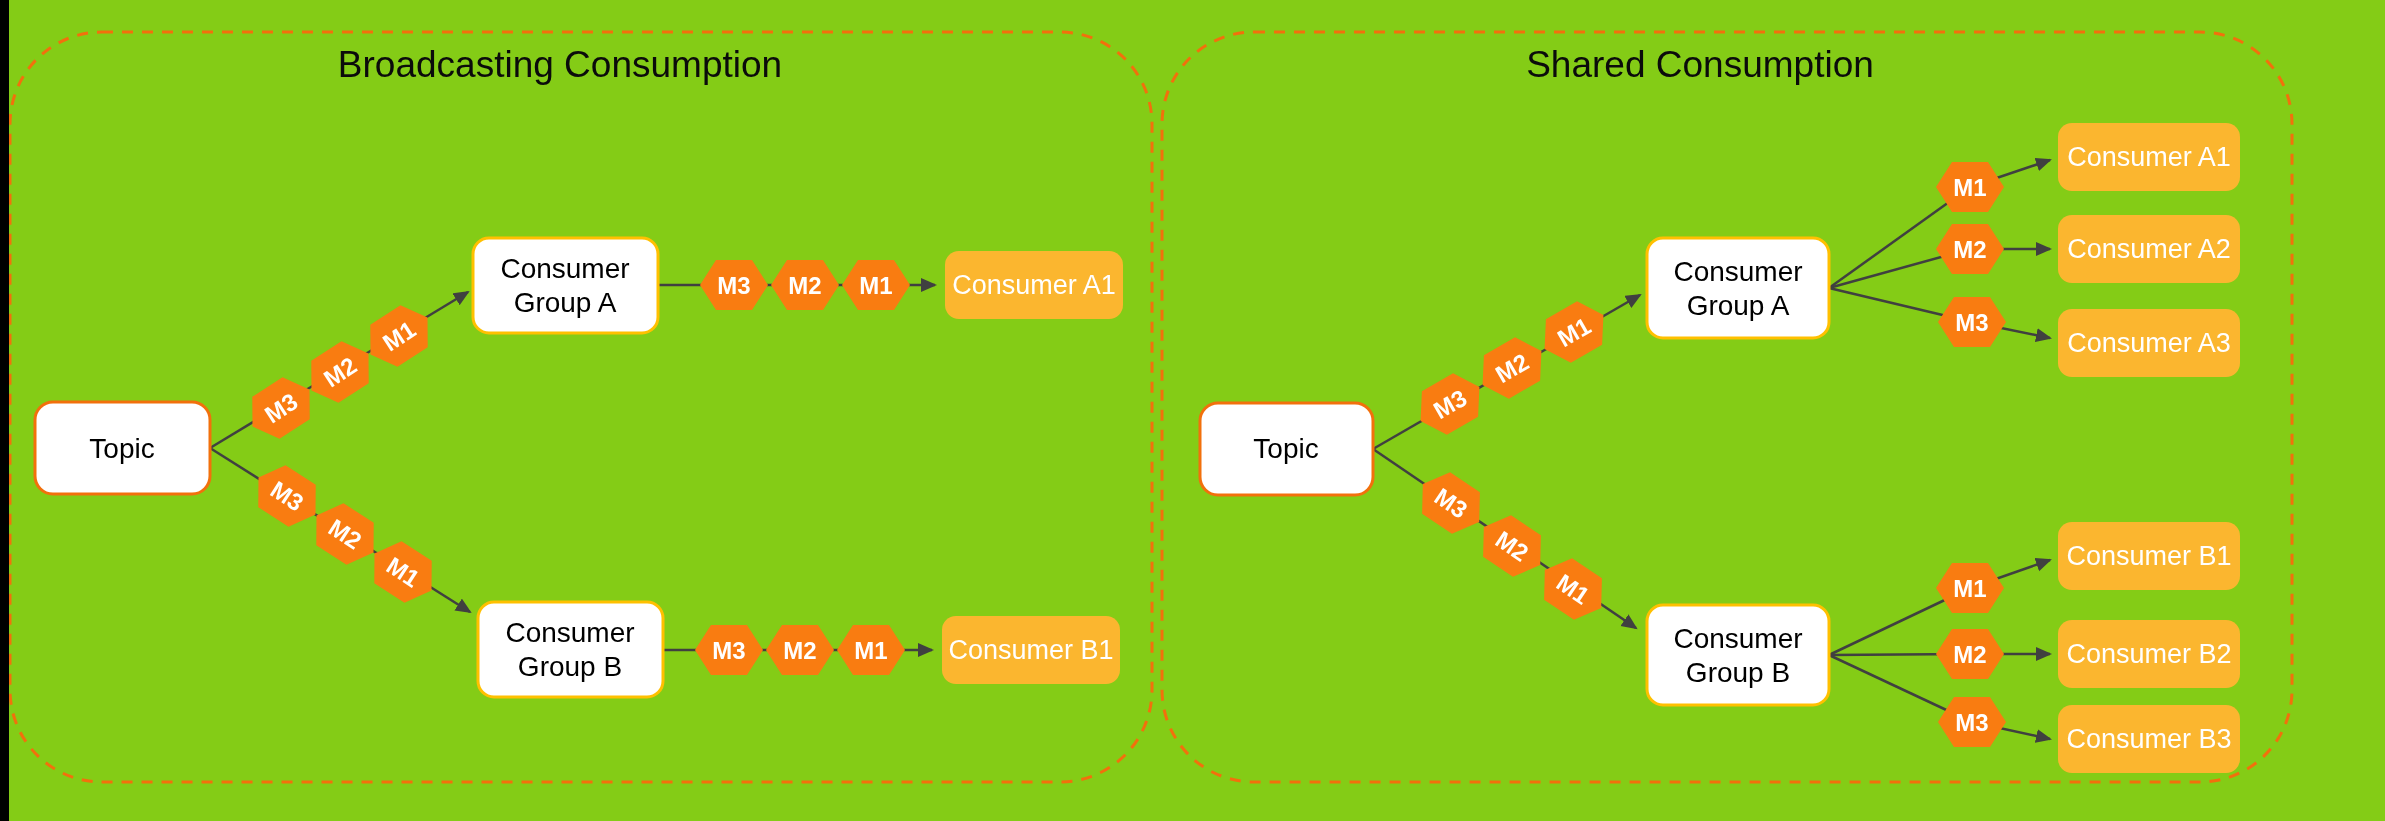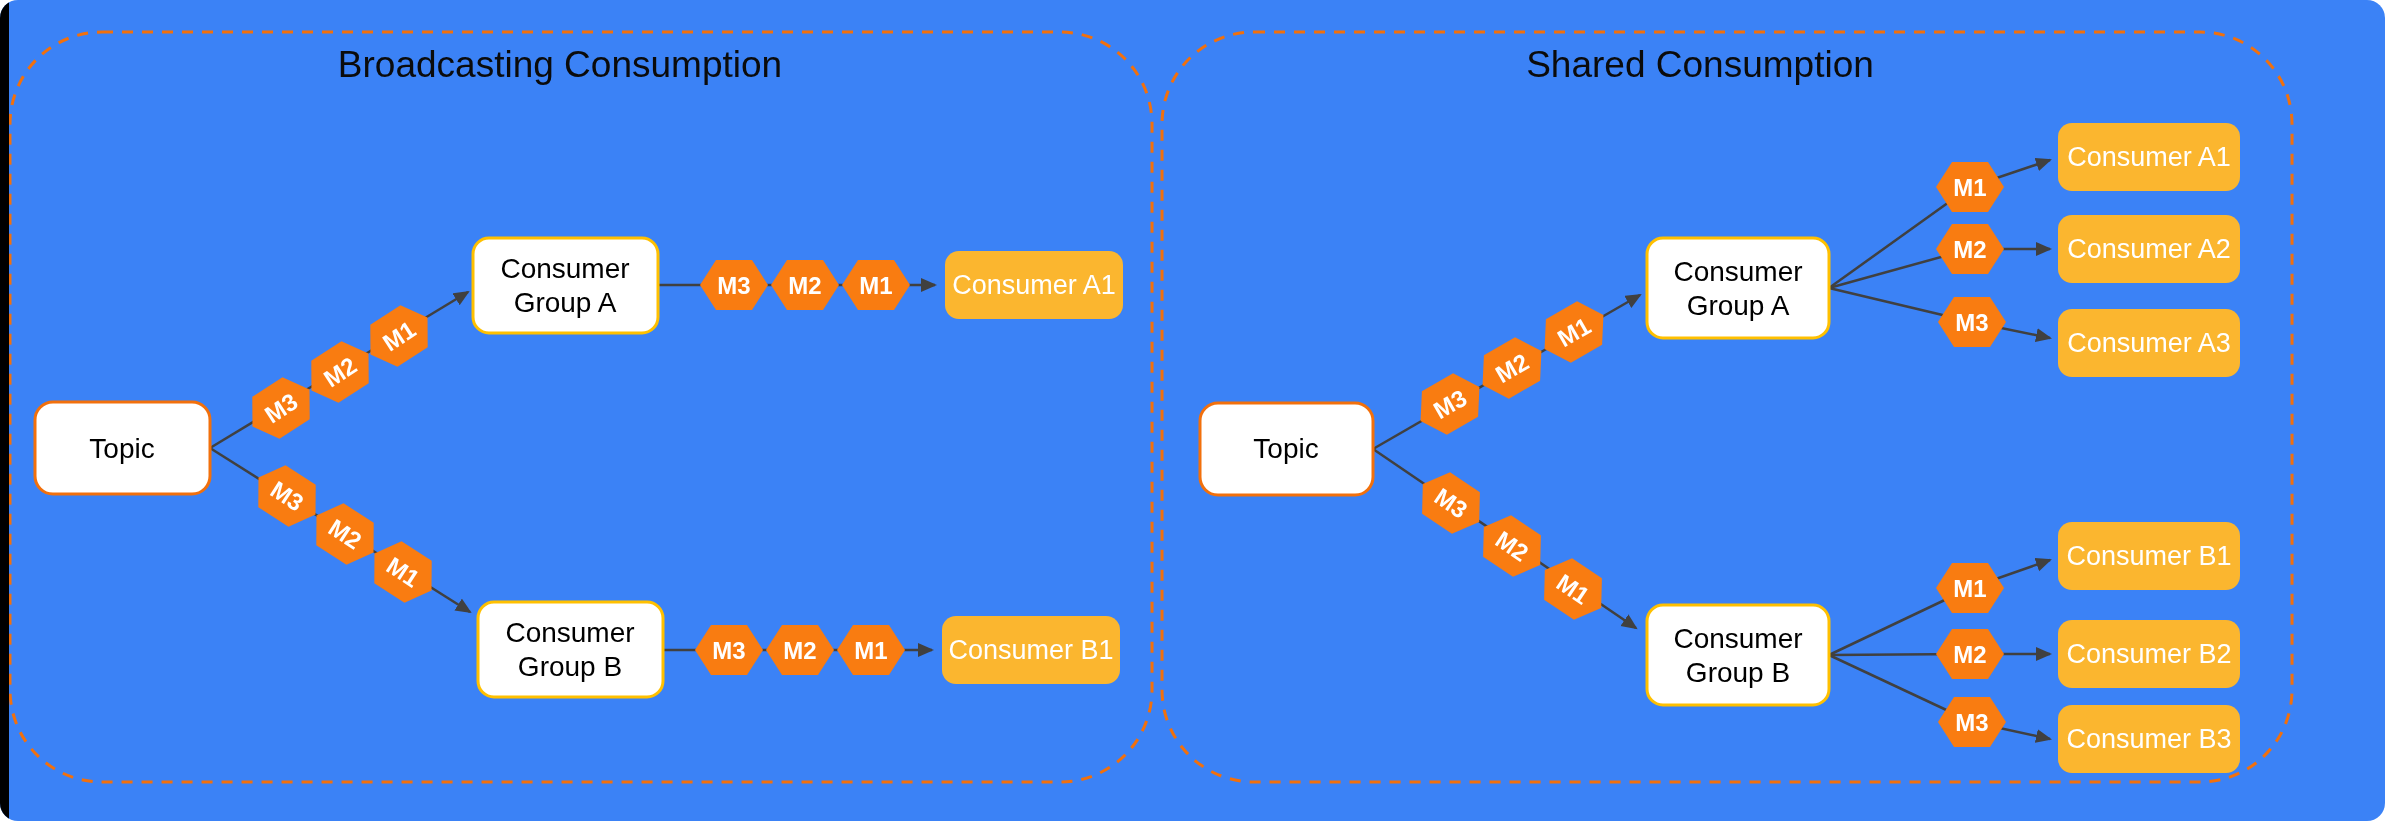--- a/index.html
+++ b/index.html
@@ -1,16 +1,16 @@
 <!DOCTYPE html>
 <html><head>
 <meta charset="utf-8">
 <style>
   html,body{margin:0;padding:0;background:#ffffff;}
-  #stage{position:relative;width:2385px;height:821px;background:#3b82f6;overflow:hidden;border-radius:18px;}
+  #stage{position:relative;width:2385px;height:821px;background:#84cc16;overflow:hidden;}
   svg{display:block;}
   svg text{font-family:"Liberation Sans", sans-serif;}
   .title{font-size:37px;fill:#0b0b0b;text-anchor:middle;}
   .node-label{font-size:28px;fill:#000000;text-anchor:middle;}
   .consumer-label{font-size:27px;fill:#ffffff;text-anchor:middle;}
   .hex-label{font-size:24px;font-weight:700;fill:#ffffff;text-anchor:middle;}
   .panel{fill:none;stroke:#F2700C;stroke-width:3;stroke-dasharray:11 9;}
   .topic-box{fill:#ffffff;stroke:#F2700C;stroke-width:3;}
   .group-box{fill:#ffffff;stroke:#FFC000;stroke-width:3;}
   .consumer-box{fill:#FBB62F;}

